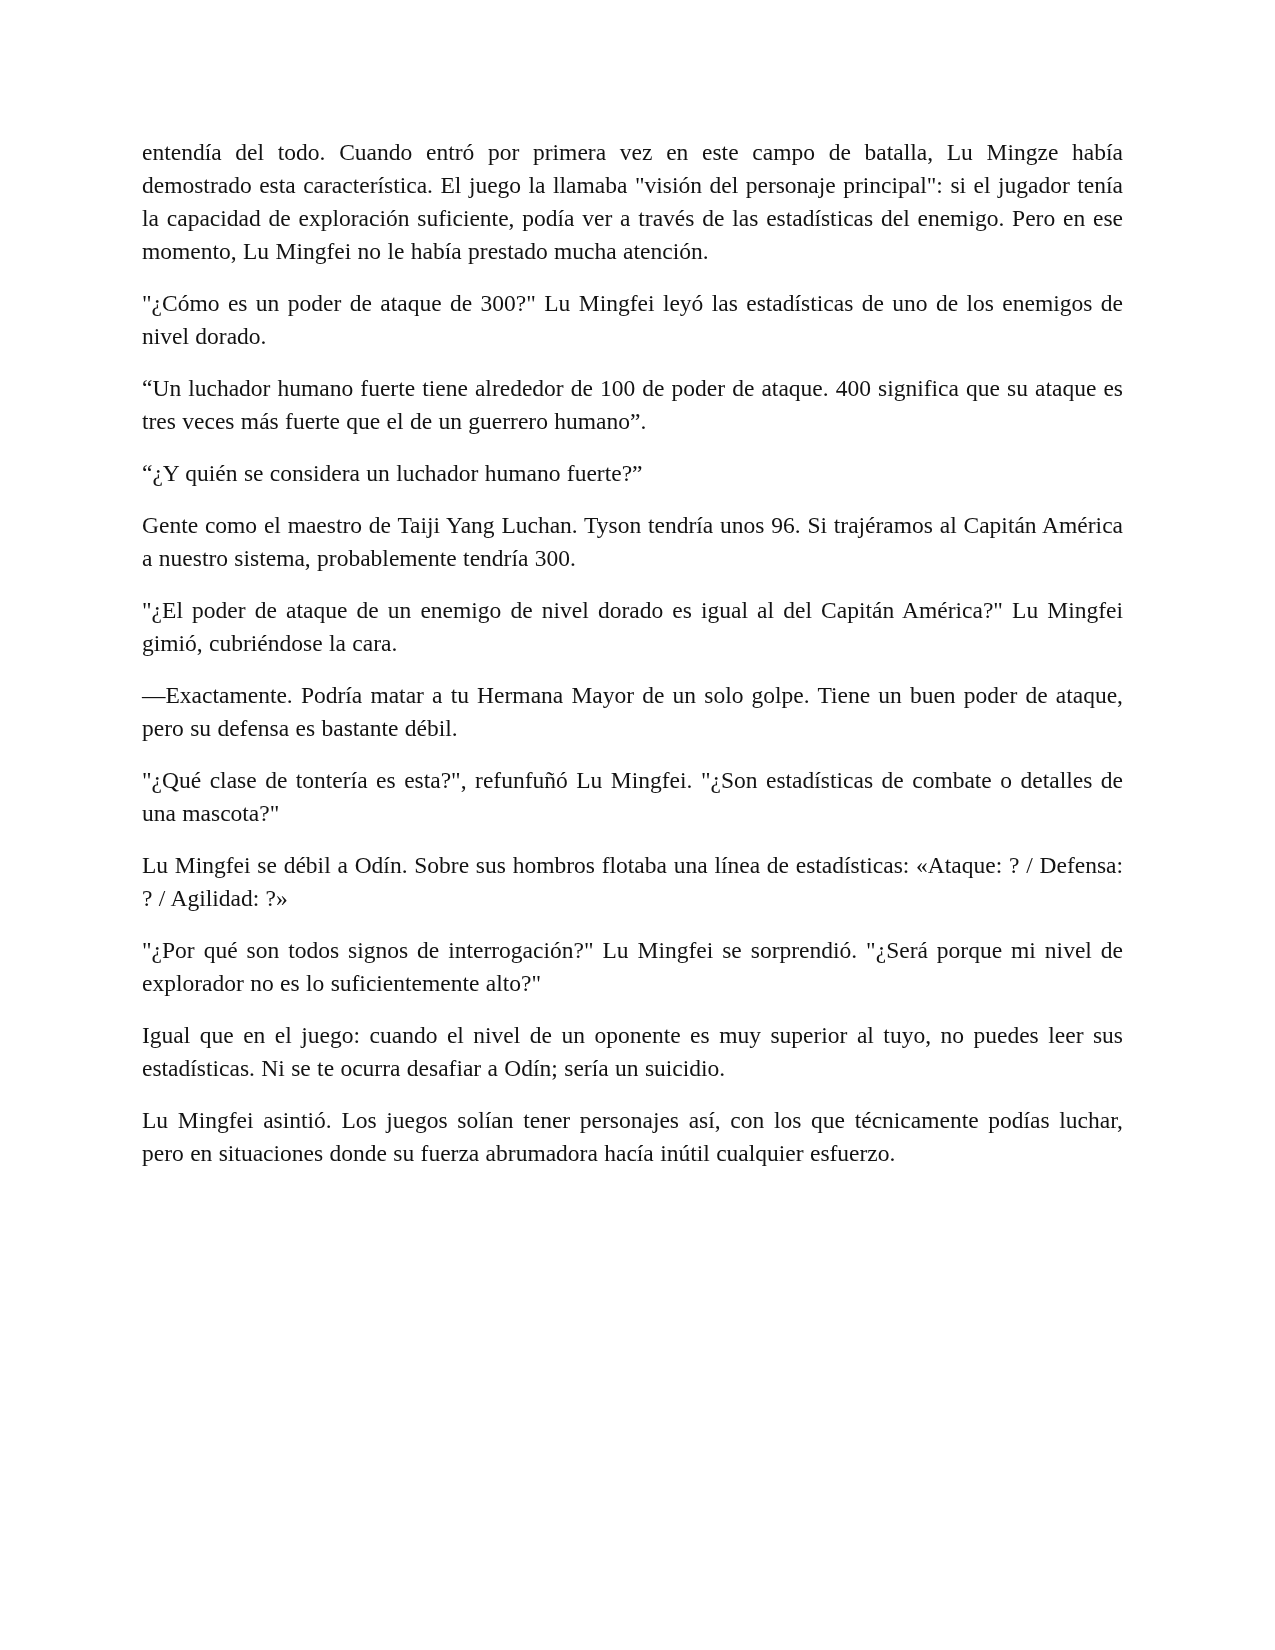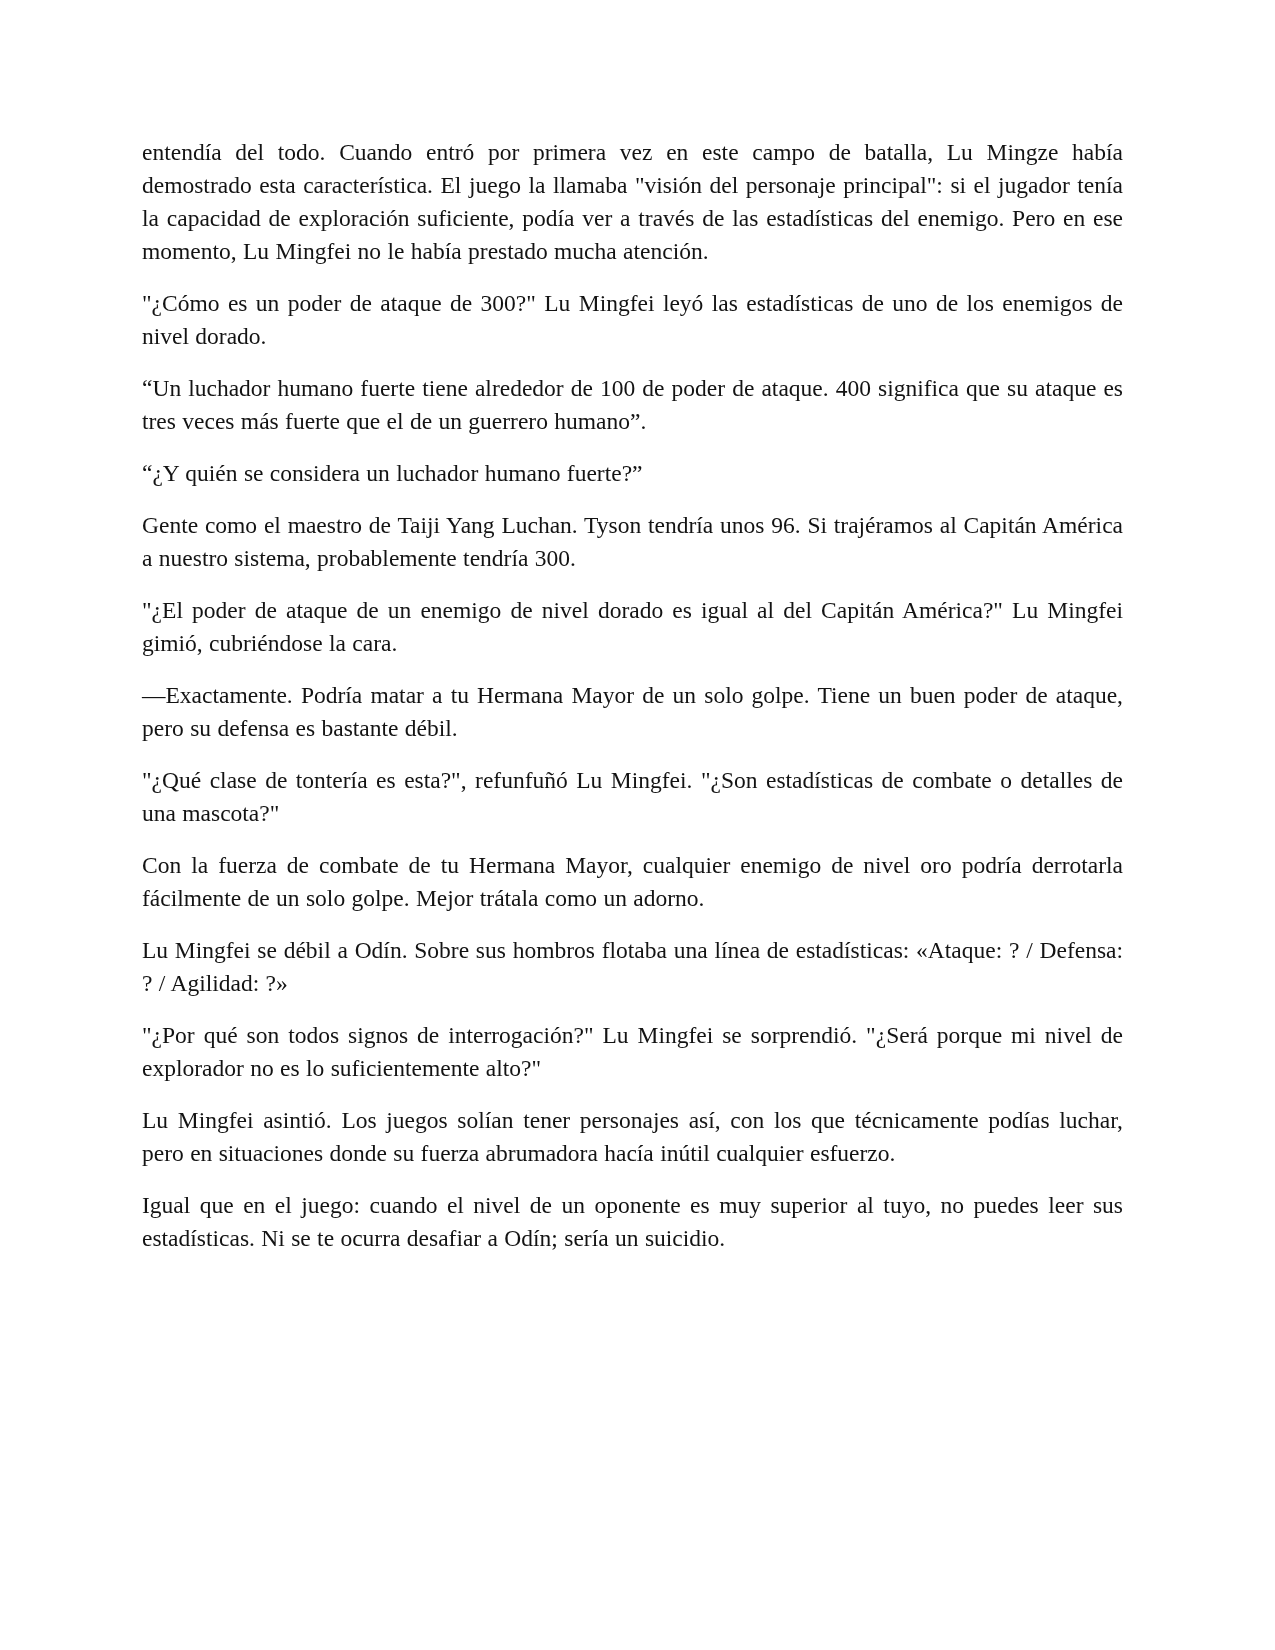--- a/index.html
+++ b/index.html
@@ -46,20 +46,19 @@
 <div class="page">
   <div class="content">
     <p>entendía del todo. Cuando entró por primera vez en este campo de batalla, Lu Mingze había demostrado esta característica. El juego la llamaba "visión del personaje principal": si el jugador tenía la capacidad de exploración suficiente, podía ver a través de las estadísticas del enemigo. Pero en ese momento, Lu Mingfei no le había prestado mucha atención.</p>
     <p>"¿Cómo es un poder de ataque de 300?" Lu Mingfei leyó las estadísticas de uno de los enemigos de nivel dorado.</p>
     <p>“Un luchador humano fuerte tiene alrededor de 100 de poder de ataque. 400 significa que su ataque es tres veces más fuerte que el de un guerrero humano”.</p>
     <p>“¿Y quién se considera un luchador humano fuerte?”</p>
     <p>Gente como el maestro de Taiji Yang Luchan. Tyson tendría unos 96. Si trajéramos al Capitán América a nuestro sistema, probablemente tendría 300.</p>
     <p>"¿El poder de ataque de un enemigo de nivel dorado es igual al del Capitán América?" Lu Mingfei gimió, cubriéndose la cara.</p>
     <p>—Exactamente. Podría matar a tu Hermana Mayor de un solo golpe. Tiene un buen poder de ataque, pero su defensa es bastante débil.</p>
     <p>"¿Qué clase de tontería es esta?", refunfuñó Lu Mingfei. "¿Son estadísticas de combate o detalles de una mascota?"</p>
-    <p>Con la fuerza de combate de tu Hermana Mayor, cualquier enemigo de nivel oro podría derrotarla fácilmente de un solo golpe. Mejor trátala como un adorno.</p>
     <p>Lu Mingfei se débil a Odín. Sobre sus hombros flotaba una línea de estadísticas: «Ataque: ? / Defensa: ? / Agilidad: ?»</p>
     <p>"¿Por qué son todos signos de interrogación?" Lu Mingfei se sorprendió. "¿Será porque mi nivel de explorador no es lo suficientemente alto?"</p>
+    <p>Igual que en el juego: cuando el nivel de un oponente es muy superior al tuyo, no puedes leer sus estadísticas. Ni se te ocurra desafiar a Odín; sería un suicidio.</p>
     <p>Lu Mingfei asintió. Los juegos solían tener personajes así, con los que técnicamente podías luchar, pero en situaciones donde su fuerza abrumadora hacía inútil cualquier esfuerzo.</p>
-    <p>Igual que en el juego: cuando el nivel de un oponente es muy superior al tuyo, no puedes leer sus estadísticas. Ni se te ocurra desafiar a Odín; sería un suicidio.</p>
   </div>
   <div class="page-number">482</div>
 </div>
 
 </body></html>

